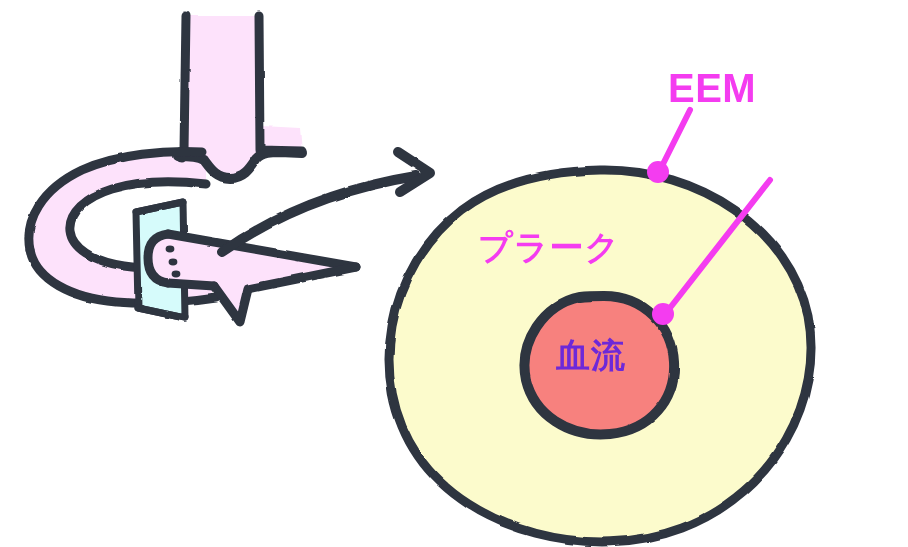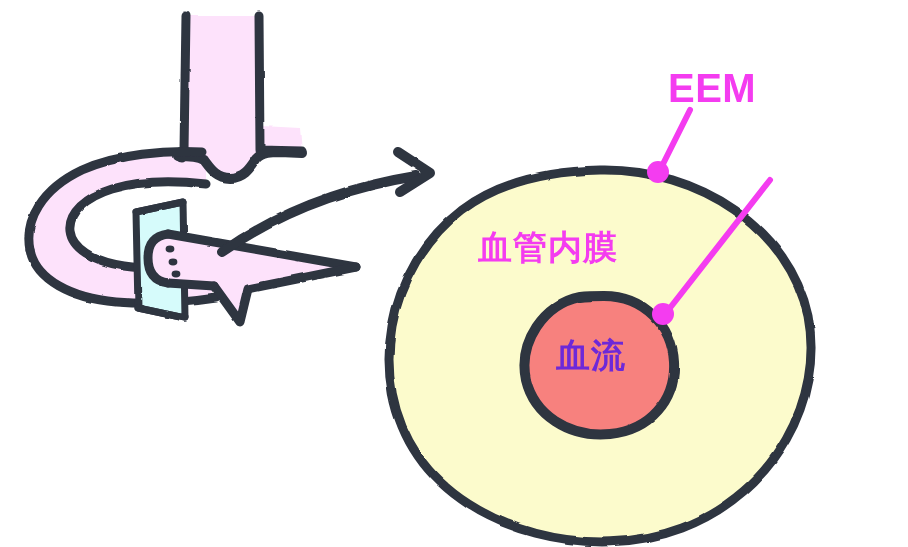--- a/index.html
+++ b/index.html
@@ -178,17 +178,17 @@
     <g fill="#f43cf0">
       <circle cx="658" cy="172" r="11"></circle>
       <circle cx="663" cy="314" r="11"></circle>
     </g>
 
   </svg>
 
   <div class="lbl lbl-magenta" id="label-eem">EEM</div>
 
 
-  <div class="lbl lbl-magenta" id="label-plaque">血管内膜</div>
+  <div class="lbl lbl-magenta" id="label-plaque">プラーク</div>
 
   <div class="lbl lbl-white" id="label-bloodflow">血流</div>
 
 </div>
 
 </body></html>

